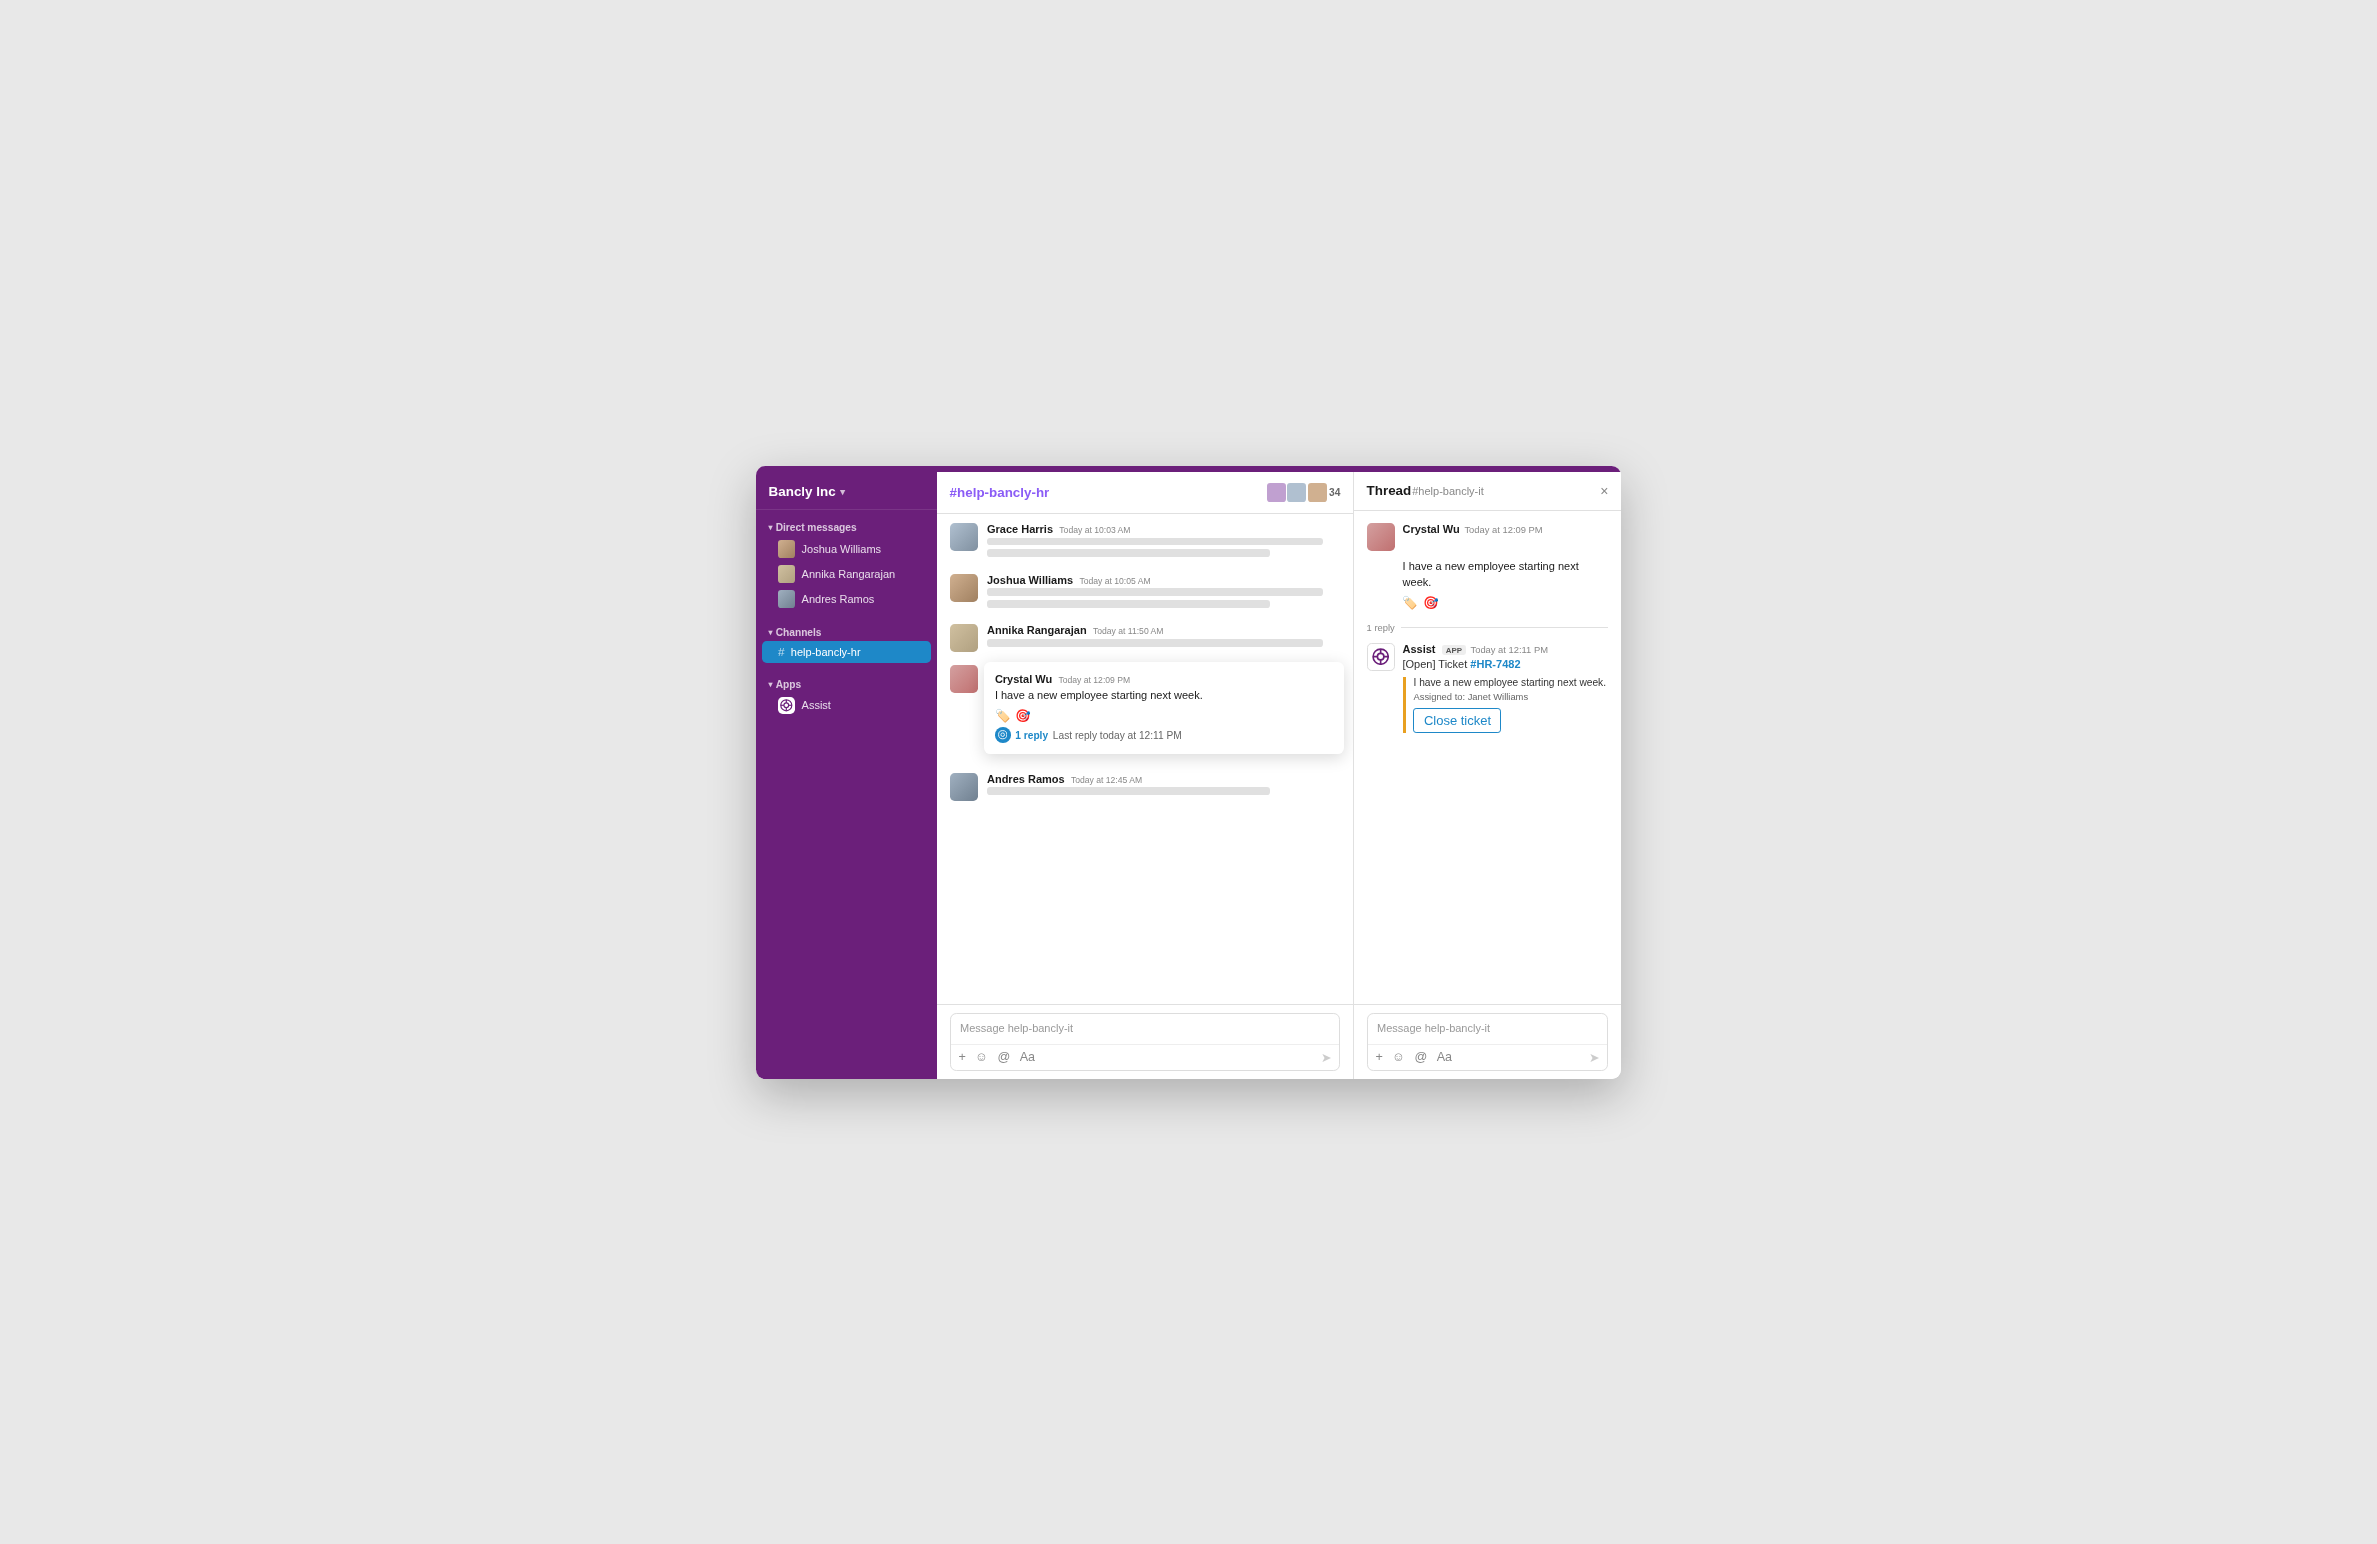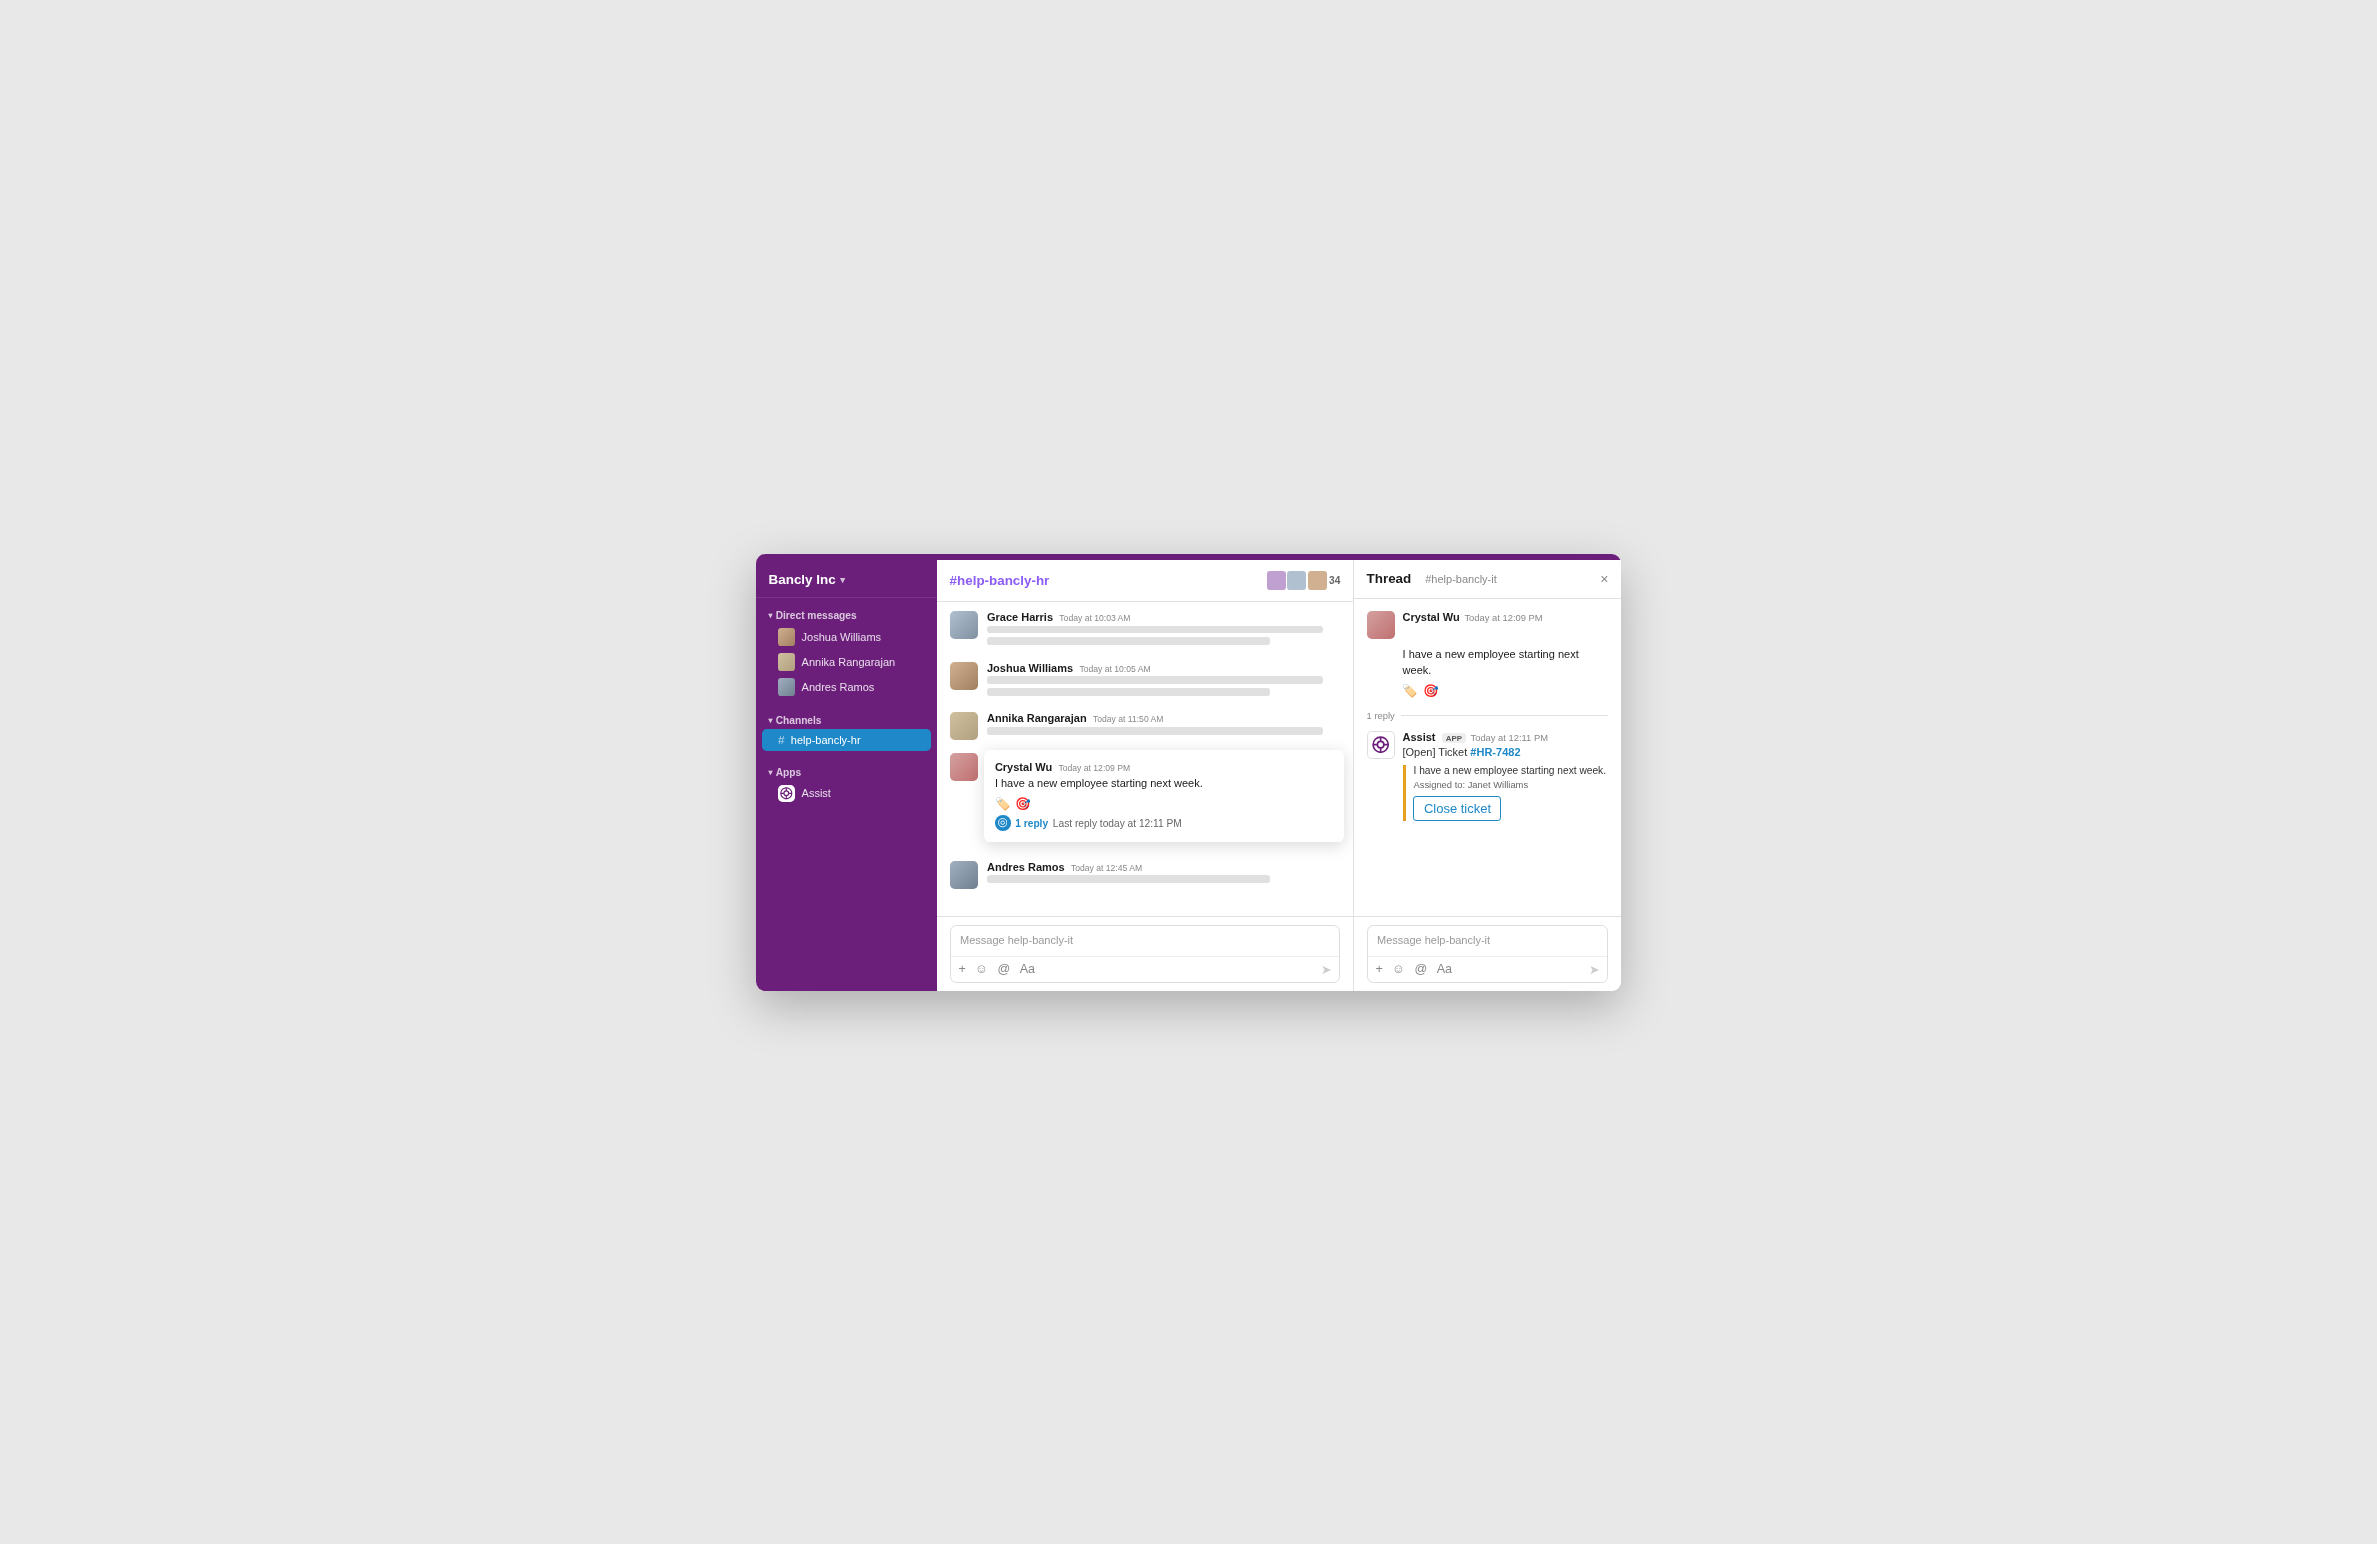--- a/index.html
+++ b/index.html
@@ -6,21 +6,21 @@
     body {
       background: #e8e8e8;
       display: flex;
       align-items: center;
       justify-content: center;
       min-height: 100vh;
       font-family: -apple-system, BlinkMacSystemFont, 'Segoe UI', sans-serif;
     }
     .app-window {
       width: 865px;
-      height: 437px;
+      height: 613px;
       background: #fff;
       border-radius: 9.4px;
       overflow: hidden;
       box-shadow: 0 15.7px 47px rgba(0,0,0,0.25);
       display: flex;
       flex-direction: column;
     }
     .title-bar {
       height: 6.3px;
       background: #6B1F7A;
@@ -292,21 +292,21 @@
       padding: 11px 12.6px;
       border-bottom: 0.8px solid #e0e0e0;
       display: flex;
       align-items: center;
       justify-content: space-between;
       flex-shrink: 0;
     }
     .thread-header-left {
       display: flex;
       align-items: center;
-      gap: 14px;
+      gap: 1px;
     }
     .thread-title {
       font-size: 13.4px;
       font-weight: 700;
       color: #1a1a1a;
     }
     .thread-channel {
       font-size: 11px;
       color: #888;
     }

